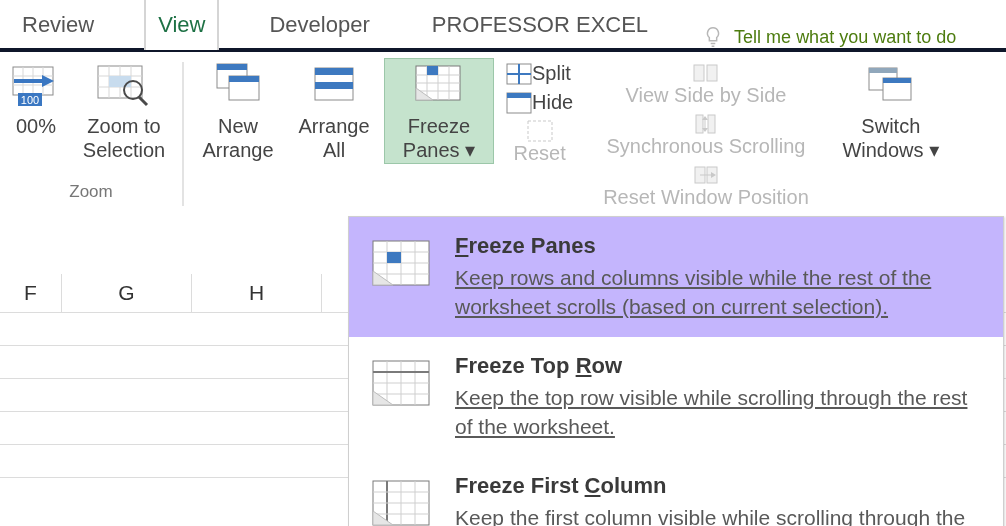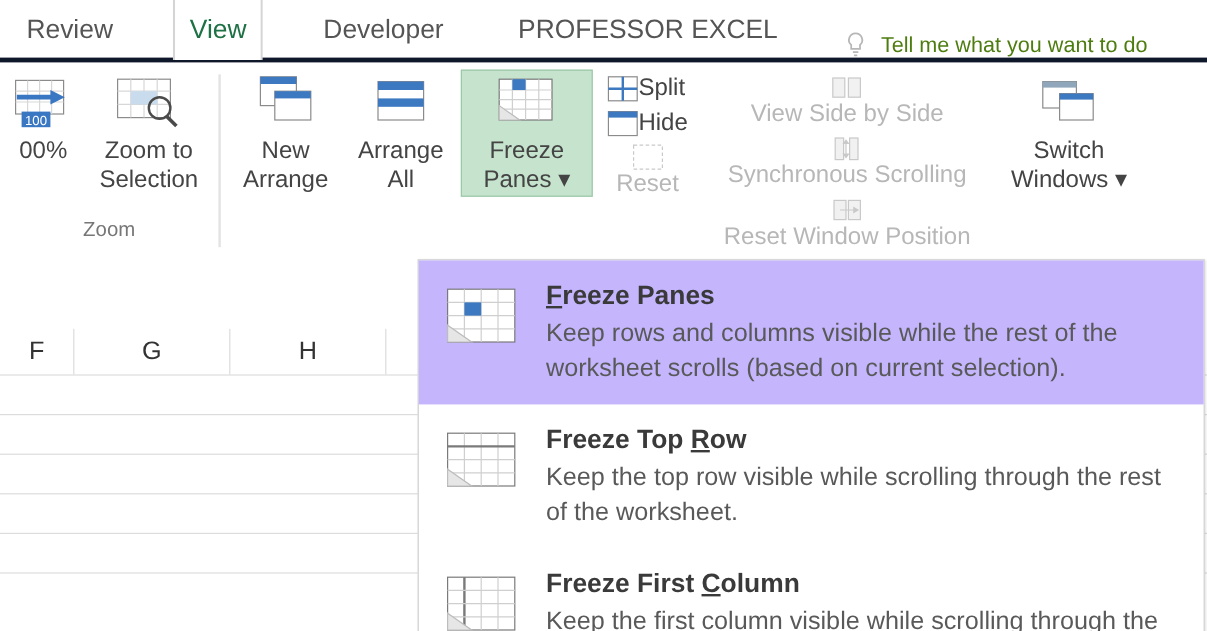--- a/index.html
+++ b/index.html
@@ -23,21 +23,21 @@
   .smallbtn { display:flex; align-items:center; font-size:20px; color:#444; cursor:pointer;}
   .smallbtn.disabled{ color:#b7b7b7; cursor:default;flex-direction:column;}
   .iconbox{ width:26px; height:22px; flex:0 0 auto;}
   
   .dropdown { position:absolute; left:348px; top:216px; width:656px; border:1px solid #cfcfcf; background:#fff; box-shadow:1px 1px 2px rgba(0,0,0,.15); z-index:30;}
   .dd-item{ display:flex; align-items:flex-start; gap:22px; padding:16px 22px; cursor:pointer;}
   .dd-item.hover{ background:#c4b5fd;}
   .dd-icon{ width:62px; height:52px; flex:0 0 auto; margin-top:6px;}
   .dd-text{ flex:1;}
   .dd-title{ font-weight:700; font-size:22px; color:#3a3a3a; margin-bottom:4px;}
-  .dd-desc{ font-size:21px; color:#595959; line-height:29px;}
+  .dd-desc{ font-size:21px; color:#595959; line-height:29px;text-decoration:underline;}
   u{text-decoration:underline;}
   
   .sheet{ position:absolute; left:0; top:274px; right:0; bottom:0; z-index:1;}
   .colheads{ display:flex; height:38px;}
   .colheads div{ flex:0 0 130px; text-align:center; font-size:21px; color:#333; border-right:1px solid #dcdcdc; line-height:38px;}
   .colheads div:first-child{flex:0 0 60px; border-right:1px solid #dcdcdc;}
   .rows div.row{ height:33px; border-top:1px solid #dcdcdc;}
   svg{display:block;}
 </style>
 </head>

